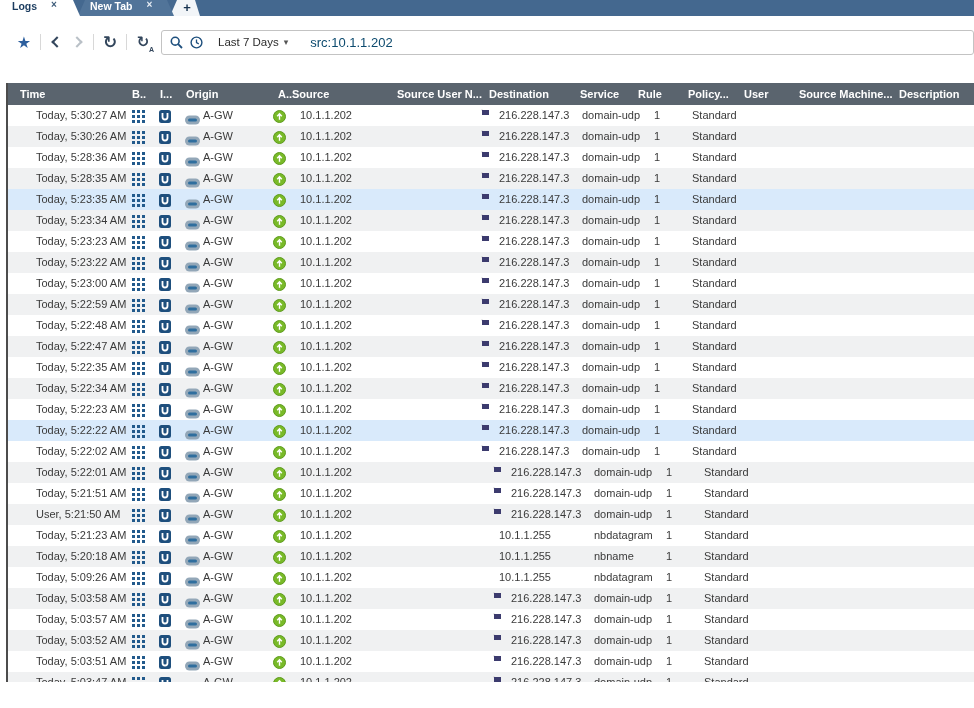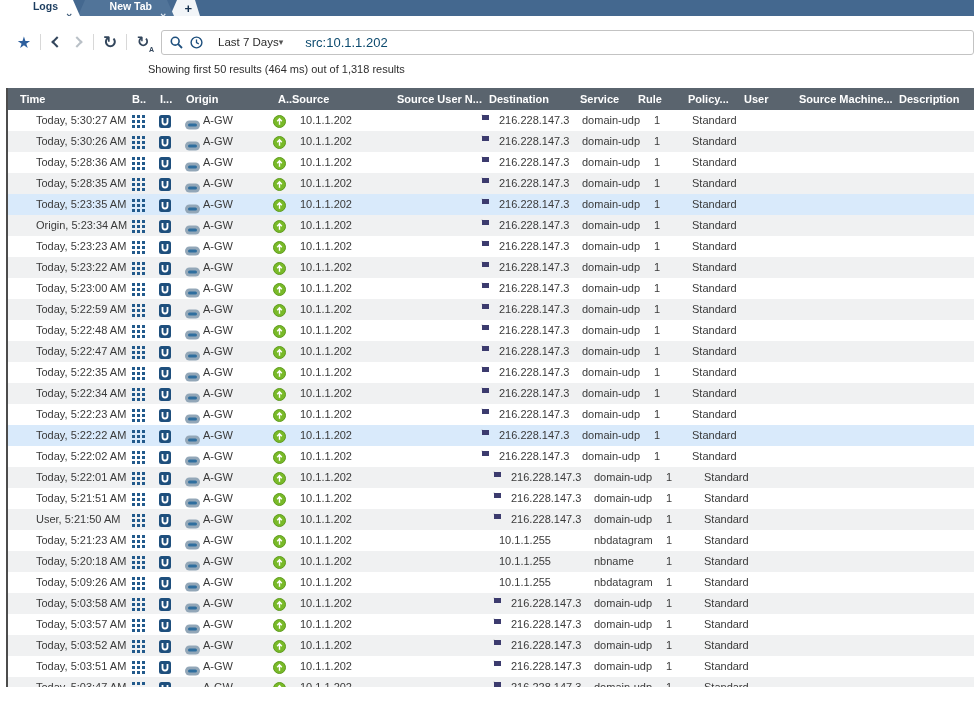--- a/index.html
+++ b/index.html
@@ -1,22 +1,22 @@
 <!DOCTYPE html>
 <html><head>
 <meta charset="utf-8">
 <style>
   * { box-sizing: border-box; margin: 0; padding: 0; }
   html,body { width: 974px; height: 708px; overflow: hidden; background: #fff;
     font-family: "Liberation Sans", "DejaVu Sans", sans-serif; }
 
   
   .tabbar { height: 16px; background: #44688f; display: flex; align-items: stretch; position: relative; }
-  .tab { display: flex; align-items: flex-end; font-size: 10.5px; font-weight: bold;
-         padding: 0 8px 0 12px; position: relative; flex-direction: column; }
+  .tab { display: flex; align-items: flex-start; font-size: 10.5px; font-weight: bold;
+         padding: 0 8px 0 12px; position: relative; }
   .tab .lbl { margin-right: 14px; }
   .tab .x { font-size: 10px; cursor: pointer; line-height: 1; }
   .tab-active { background: #fff; color: #1b3c5f; width: 80px;
     clip-path: polygon(0 0, calc(100% - 7px) 0, 100% 100%, 0 100%); z-index: 3; }
   .tab-active .x { color: #3c5a78; }
   .tab-inactive { background: #517499; color: #fff; width: 96px; margin-left: -2px;
     clip-path: polygon(7px 0, calc(100% - 7px) 0, 100% 100%, 0 100%); z-index: 2; }
   .tab-inactive .x { color: #e8eef5; }
   .tab-plus { background: #f2f5f8; color: #16324f; width: 30px; margin-left: -4px;
     clip-path: polygon(7px 0, calc(100% - 5px) 0, 100% 100%, 0 100%);
@@ -33,28 +33,28 @@
   .chev-back { transform: rotate(45deg); }
   .chev-fwd  { transform: rotate(-135deg); border-color: #b9c0c7; }
   .refresh { color: #33465c; font-size: 17px; font-weight: bold; }
   .autorefresh { color: #33465c; font-size: 15px; font-weight: bold; position: relative; }
   .autorefresh i { position: absolute; right: -1px; bottom: -1px; font-style: normal;
                    font-size: 7px; font-weight: bold; }
   .searchbox { flex: 1; height: 25px; margin-left: 8px; border: 1px solid #c3c3c3;
                border-radius: 3px; display: flex; align-items: center; padding: 0 8px;
                background: #fff; cursor: text; }
   .searchbox svg { margin-right: 7px; flex: none; }
-  .range { font-size: 11.5px; color: #2c2c2c; white-space: nowrap; padding-left: 8px; }
+  .range { font-size: 11.5px; color: #2c2c2c; margin-right: 5px; white-space: nowrap; padding-left: 8px; }
   .caret { font-size: 9px; color: #555; margin-right: 22px; }
   .query { font-size: 13px; color: #0c4a6e; white-space: nowrap; }
 
   .status { font-size: 11px; color: #2e2e2e; padding-left: 148px; height: 16px; margin-top: 1px; }
 
   
-  .logtable { margin: 9px 0 0 6px; width: calc(100% - 6px); border-left: 2px solid #4c4c4c; }
+  .logtable { margin: 21px 0 0 6px; width: calc(100% - 6px); border-left: 2px solid #4c4c4c; }
   .thead { position: relative; height: 22px; background: #5a646e; color: #fff; }
   .hcell { position: absolute; top: 0; line-height: 22px; font-size: 11px; font-weight: bold;
            white-space: nowrap; cursor: pointer; }
   .h-time{left:12px}.h-blade{left:124px}.h-type{left:152px}.h-origin{left:178px}
   .h-action{left:270px}.h-source{left:284px}.h-suser{left:389px}.h-dest{left:481px}
   .h-service{left:572px}.h-rule{left:630px}.h-policy{left:680px}.h-user{left:736px}
   .h-smachine{left:791px}.h-desc{left:891px}
 
   .tbody { height: 577px; overflow: hidden; }
   .row { position: relative; height: 21px; background: #fff; cursor: pointer; }
@@ -124,21 +124,20 @@
       <svg width="13" height="13" viewBox="0 0 13 13">
         <circle cx="6.5" cy="6.5" r="5.4" fill="none" stroke="#1e4f7d" stroke-width="1.4"></circle>
         <path d="M6.5 3.4 V6.7 L8.8 7.8" fill="none" stroke="#1e4f7d" stroke-width="1.3"></path>
       </svg>
       <span class="range">Last 7 Days</span>
       <span class="caret">▾</span>
       <span class="query">src:10.1.1.202</span>
     </div>
   </div>
 
-  <div class="status">Showing first 50 results (464 ms) out of 1,318 results</div>
 
   <div class="logtable">
     <div class="thead" id="thead">
         <span class="hcell h-time">Time</span>
         <span class="hcell h-blade">B..</span>
         <span class="hcell h-type">I...</span>
         <span class="hcell h-origin">Origin</span>
         <span class="hcell h-action">A..</span>
         <span class="hcell h-source">Source</span>
         <span class="hcell h-suser">Source User N...</span>
@@ -360,21 +359,21 @@
       </svg>
     </span>
     <span class="c c-source">10.1.1.202</span>
     <span class="ic c-dflag"><span class="flag"></span></span>
     <span class="c c-dest">216.228.147.3</span>
     <span class="c c-service">domain-udp</span>
     <span class="c c-rule">1</span>
     <span class="c c-policy">Standard</span>
   </div>
         <div class="row">
-    <span class="c c-time">Origin, 5:23:34 AM</span>
+    <span class="c c-time">Today, 5:23:34 AM</span>
     <span class="ic c-blade">
       <svg width="13" height="13" viewBox="0 0 13 13">
               <g fill="#225a8c">
         <rect x="0" y="0" width="3" height="3"></rect>
                 <rect x="5" y="0" width="3" height="3"></rect>
                 <rect x="10" y="0" width="3" height="3"></rect>
         <rect x="0" y="5" width="3" height="3"></rect>
                 <rect x="5" y="5" width="3" height="3"></rect>
                 <rect x="10" y="5" width="3" height="3"></rect>
         <rect x="0" y="10" width="3" height="3"></rect>

